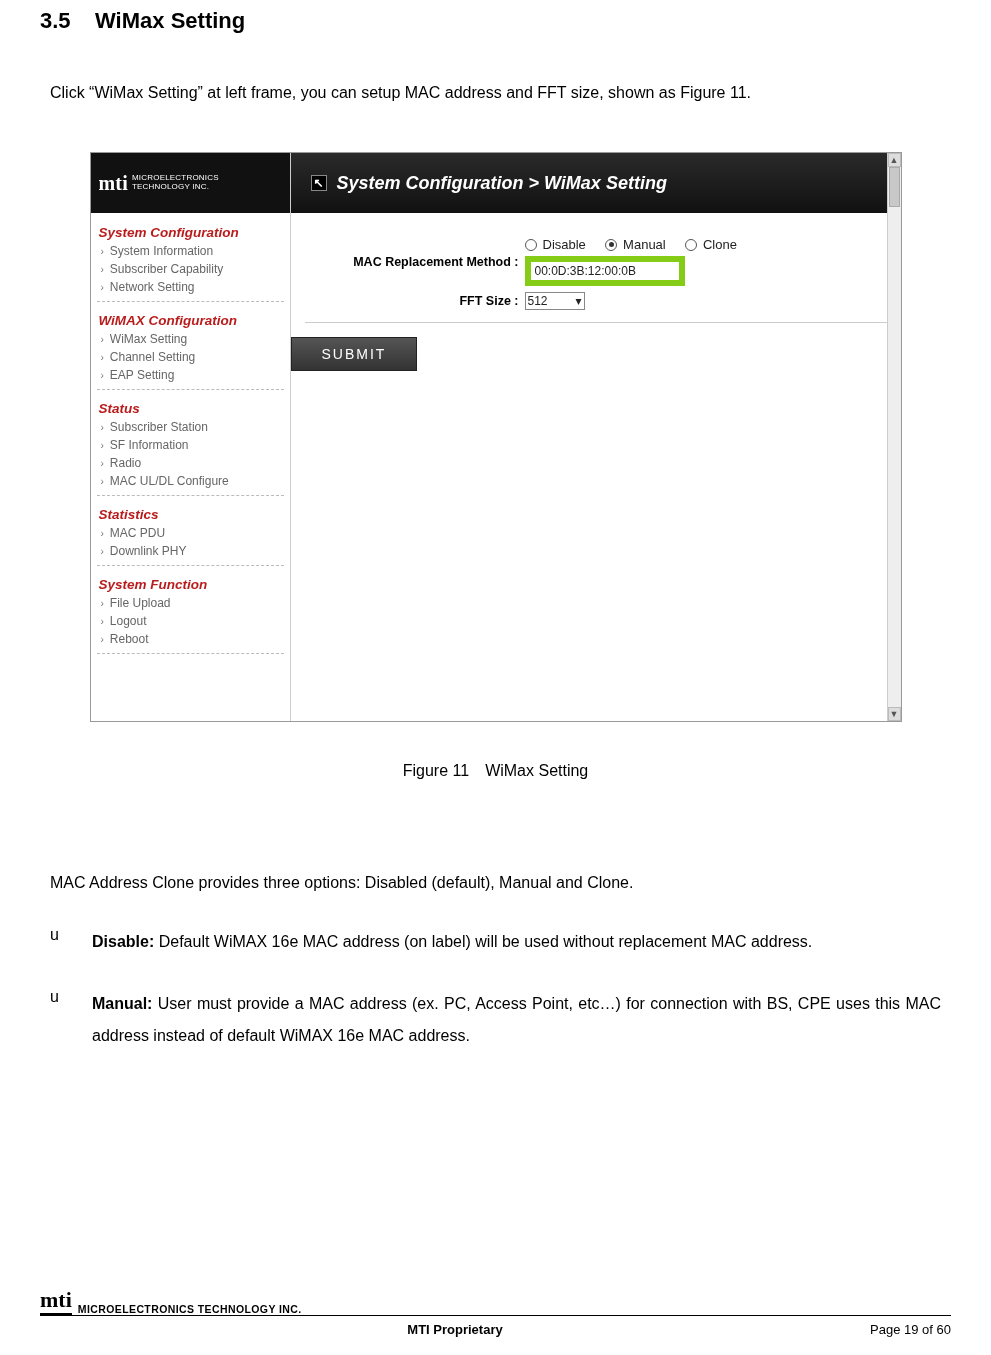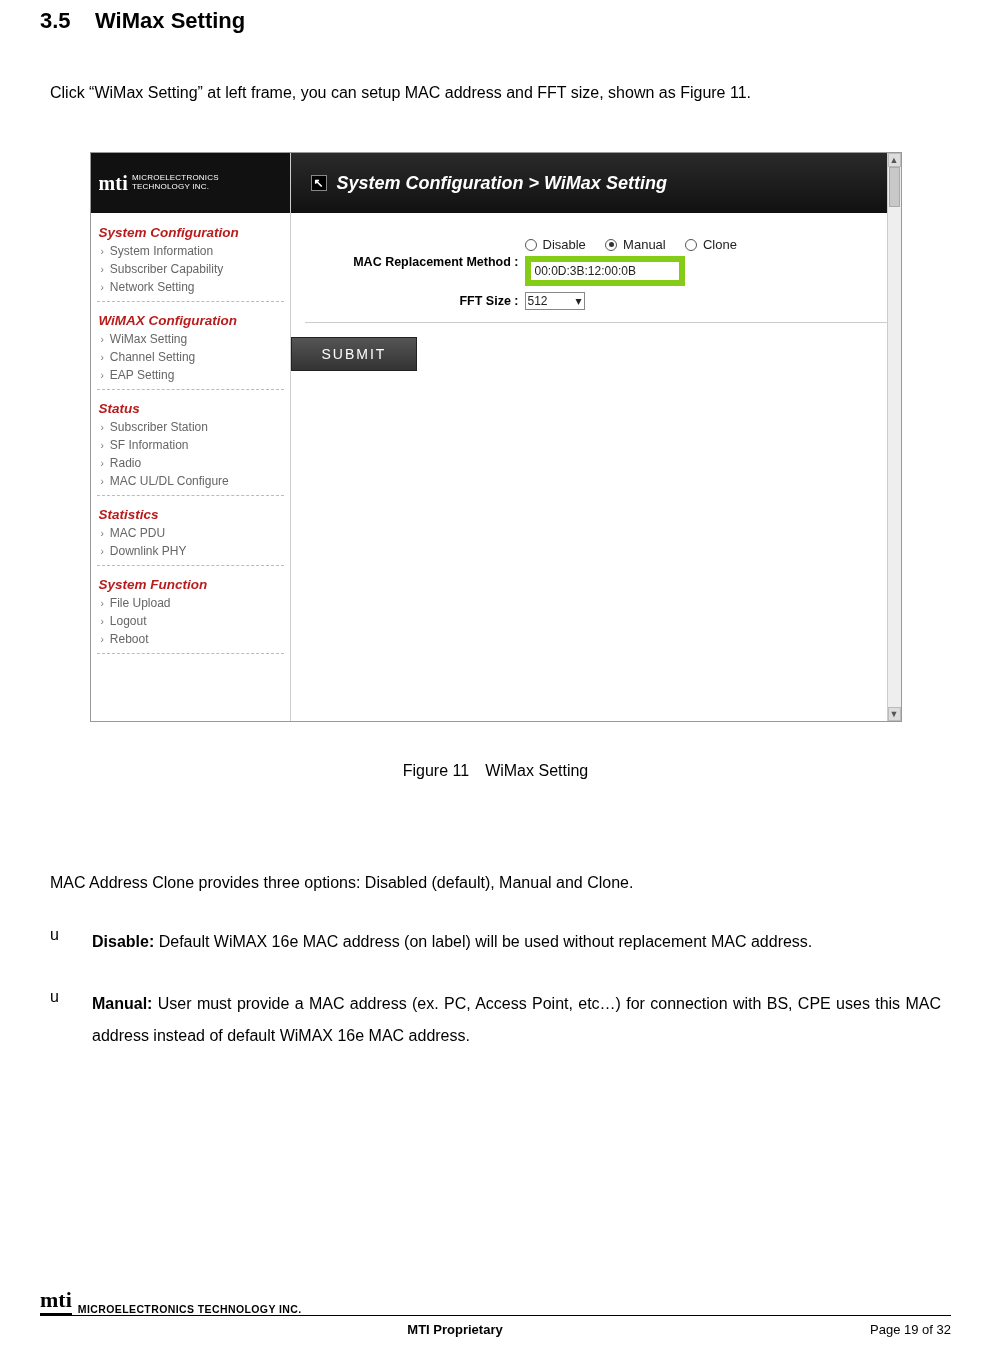--- a/index.html
+++ b/index.html
@@ -355,15 +355,15 @@
 </div>
 
 <div class="footer">
   <div class="footer-top">
     <span class="footer-logo">mti</span>
     <span class="footer-company">MICROELECTRONICS TECHNOLOGY INC.</span>
   </div>
   <div class="footer-bottom">
     <span></span>
     <span class="footer-center">MTI Proprietary</span>
-    <span>Page 19 of 32</span>
+    <span>Page 19 of 60</span>
   </div>
 </div>
 
 </body></html>

